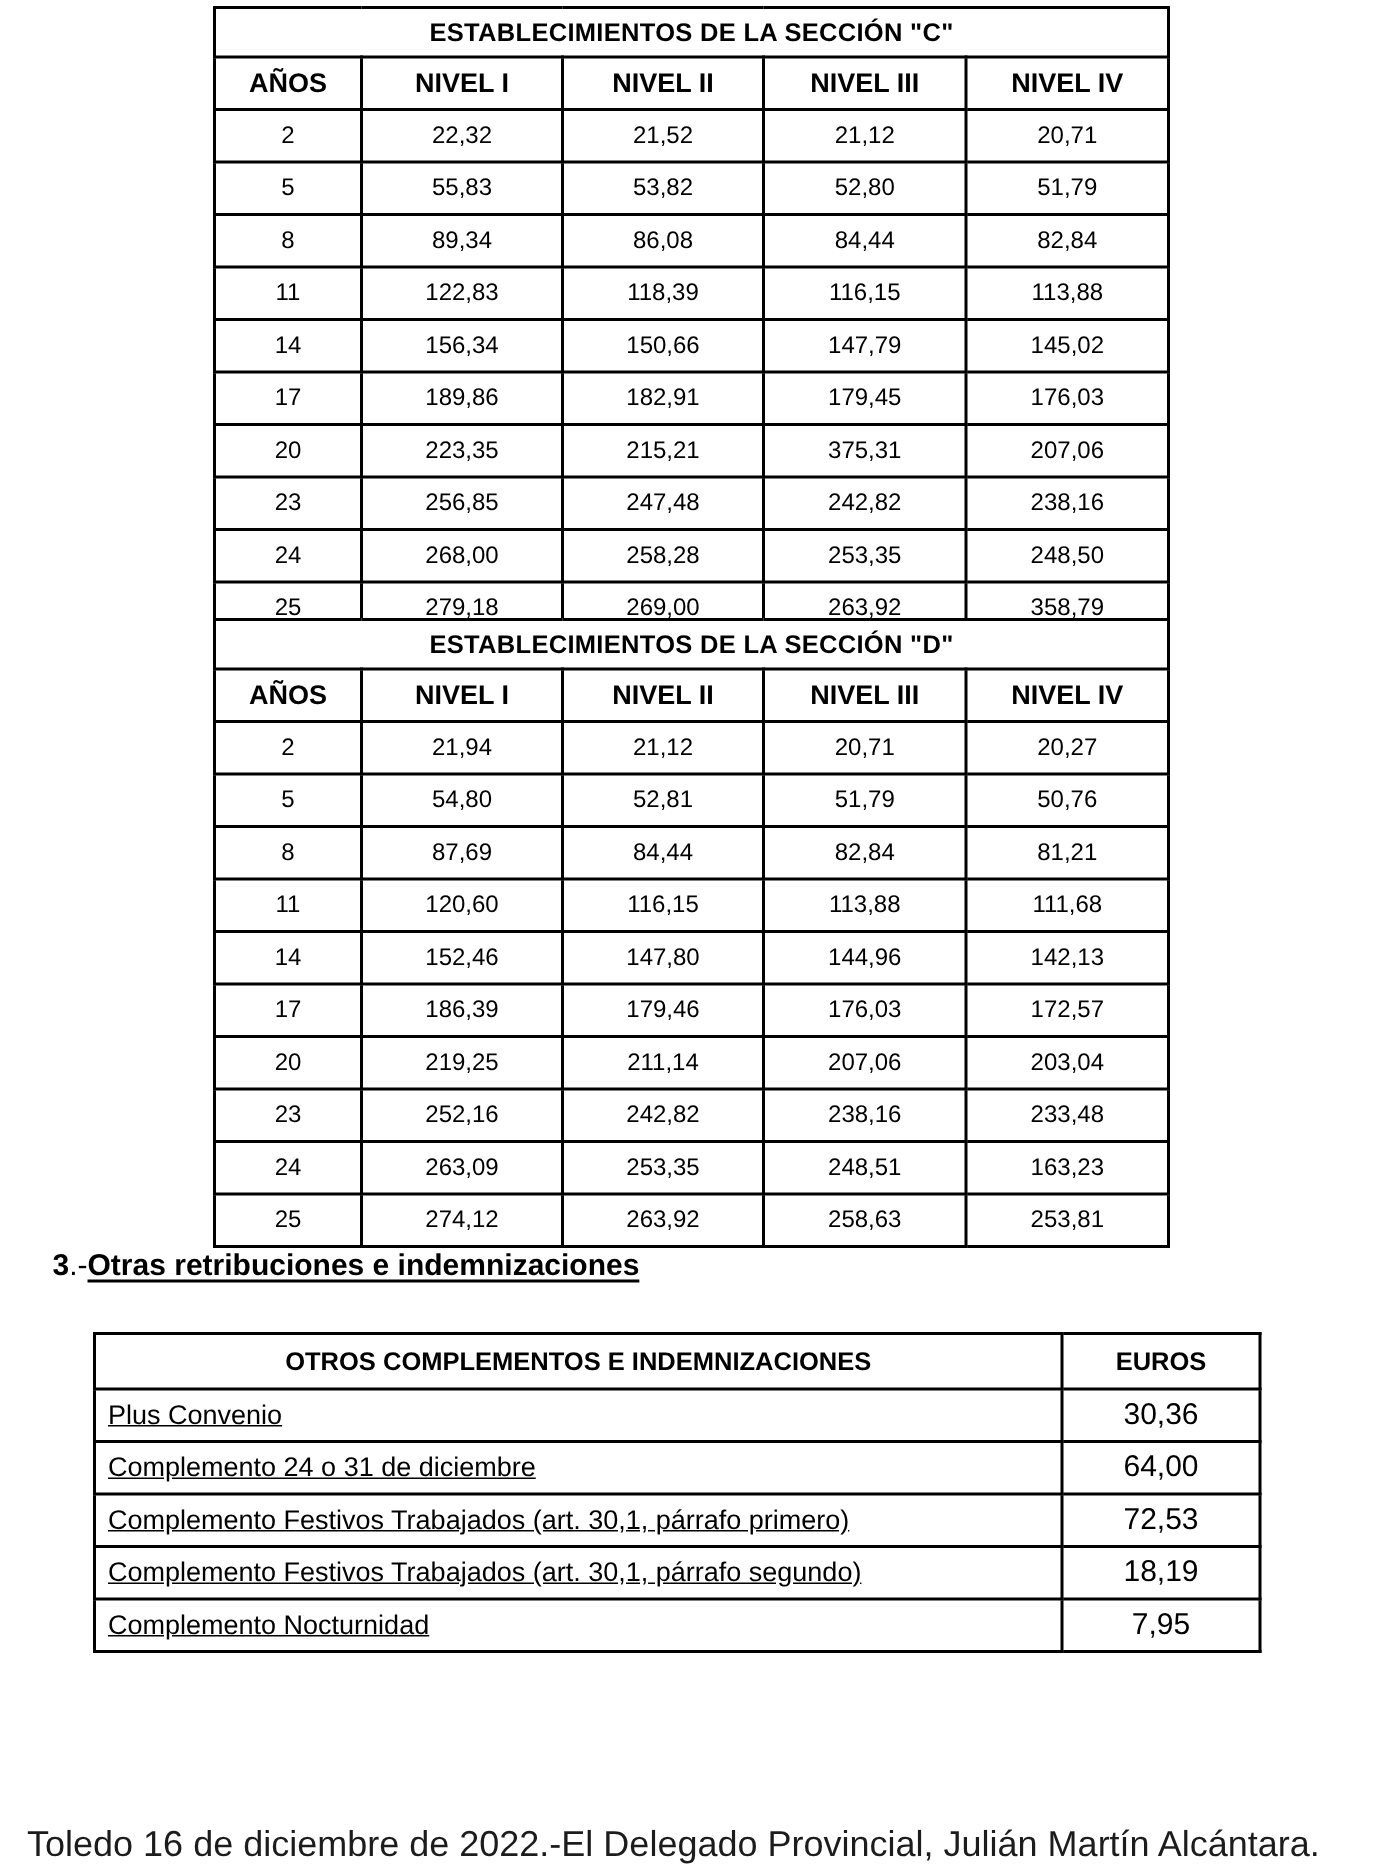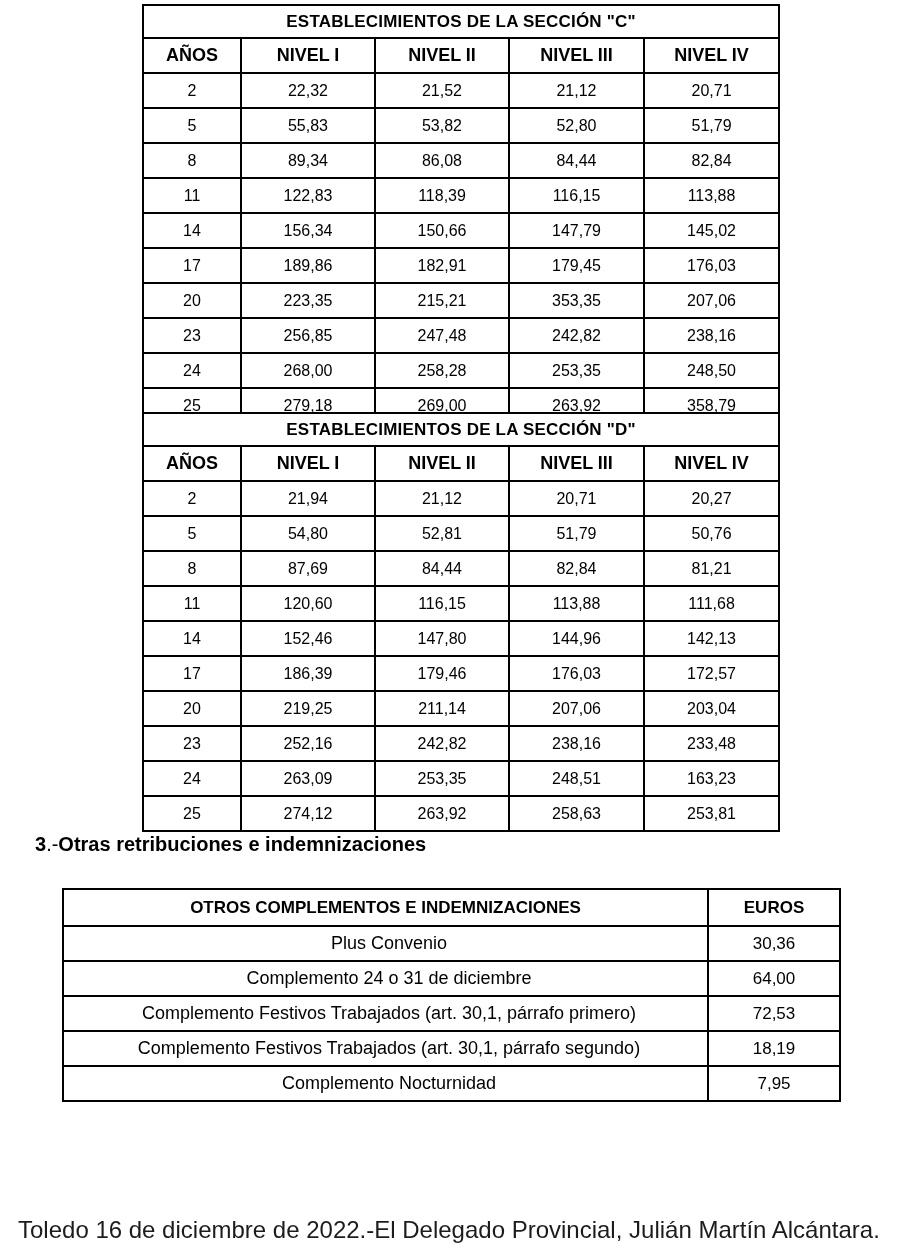--- a/index.html
+++ b/index.html
@@ -56,39 +56,41 @@
     position: absolute;
     left: 35px;
     top: 833px;
     font-size: 20px;
     white-space: nowrap;
   }
   .heading .h-num { font-weight: bold; }
   .heading .h-sep { font-weight: normal; }
   .heading .h-title {
     font-weight: bold;
+    text-decoration: underline;
     text-underline-offset: 3px;
   }
 
   
   #table-otros { left: 62px; top: 888px; width: 777px; }
   #table-otros thead th {
     font-size: 17px;
     font-weight: bold;
     height: 33px;
   }
   #table-otros tbody td {
-    font-size: 17px;
+    font-size: 20px;
     height: 31px;
     text-align: center;
   }
   #table-otros tbody td:first-child {
-    text-align: center;
+    text-align: left;
     padding-left: 8px;
     font-size: 18px;
+    text-decoration: underline;
   }
 
   
   .footer {
     position: absolute;
     left: 18px;
     top: 1216px;
     font-size: 24px;
     color: #1c1c1c;
     white-space: nowrap;
@@ -159,21 +161,21 @@
           <td>17</td>
           <td>189,86</td>
           <td>182,91</td>
           <td>179,45</td>
           <td>176,03</td>
         </tr>
         <tr>
           <td>20</td>
           <td>223,35</td>
           <td>215,21</td>
-          <td>353,35</td>
+          <td>375,31</td>
           <td>207,06</td>
         </tr>
         <tr>
           <td>23</td>
           <td>256,85</td>
           <td>247,48</td>
           <td>242,82</td>
           <td>238,16</td>
         </tr>
         <tr>

